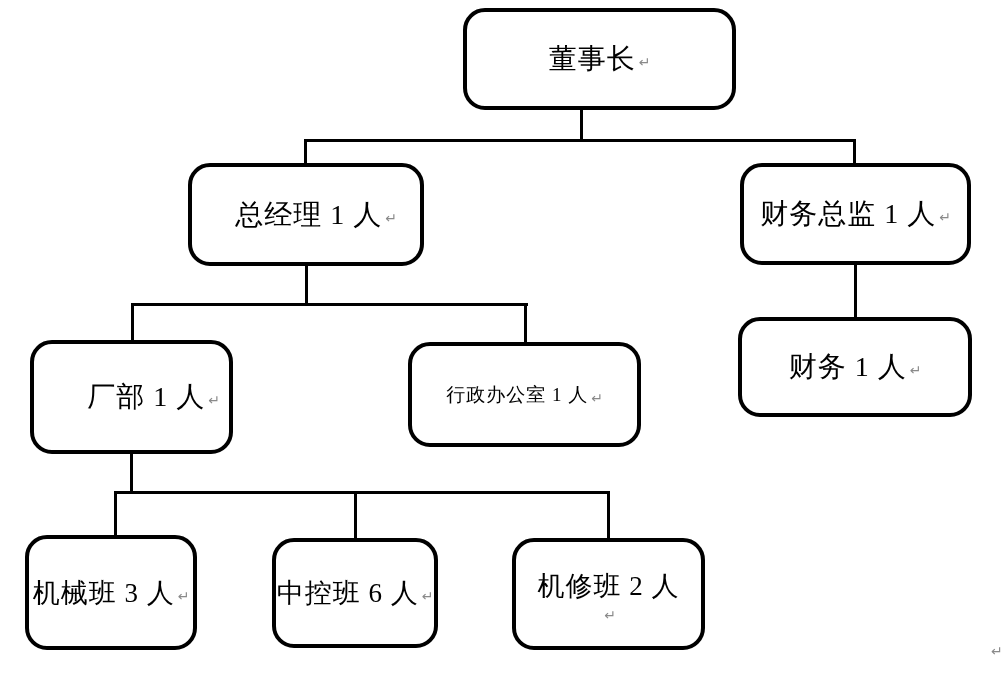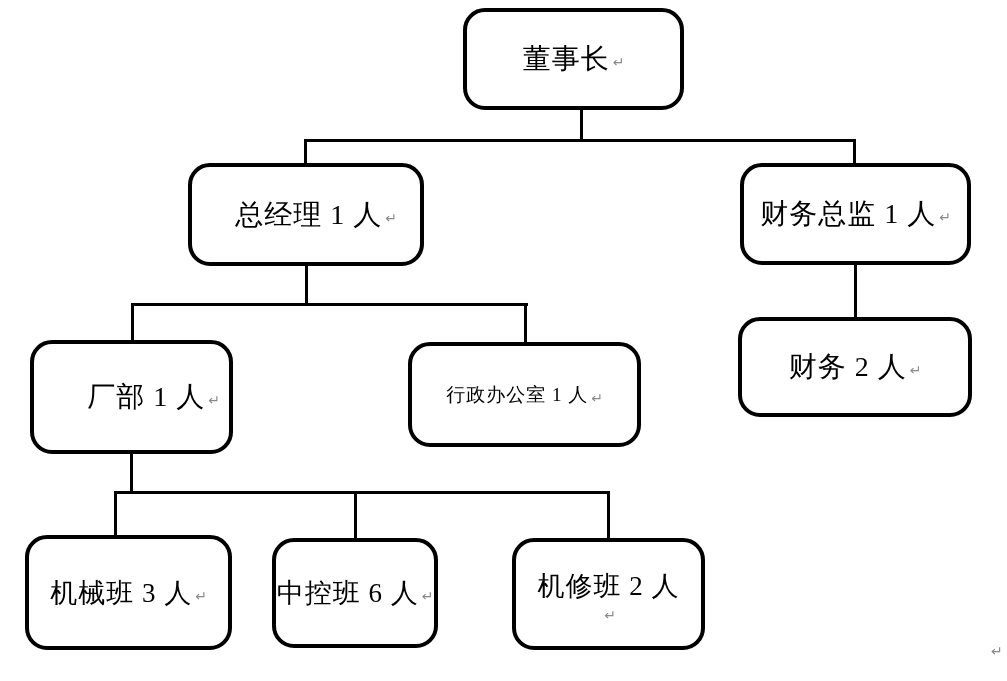--- a/index.html
+++ b/index.html
@@ -36,28 +36,28 @@
     font-size: 14px;
     margin-left: 3px;
     transform: translateY(3px);
     font-family: "DejaVu Sans", sans-serif;
   }
   .connector {
     position: absolute;
     background: #000000;
   }
   
-  .n-chairman { left:463px; top:8px;   width:221px; height:102px; }
+  .n-chairman { left:463px; top:8px;   width:273px; height:102px; }
   .n-gm       { left:188px; top:163px; width:236px; height:103px;padding-left:20px; }
   .n-cfo      { left:740px; top:163px; width:231px; height:102px; }
   .n-factory  { left:30px;  top:340px; width:203px; height:114px;padding-left:44px; }
   .n-admin    { left:408px; top:342px; width:233px; height:105px; }
   .n-admin .label { font-size:19px; }
   .n-finance  { left:738px; top:317px; width:234px; height:100px; }
-  .n-mech     { left:25px;  top:535px; width:207px; height:115px; }
+  .n-mech     { left:25px;  top:535px; width:172px; height:115px; }
   .n-central  { left:272px; top:538px; width:166px; height:110px; }
   .n-repair   { left:512px; top:538px; width:193px; height:112px;flex-direction:column; }
   .n-mech .label, .n-central .label, .n-repair .label { font-size:27px; }
   
   .c1v  { left:580px; top:108px; width:3px;  height:33px; }
   .c1h  { left:304px; top:139px; width:552px; height:3px; }
   .c1vl { left:304px; top:139px; width:3px;  height:27px; }
   .c1vr { left:853px; top:139px; width:3px;  height:27px; }
   .c2v  { left:305px; top:264px; width:3px;  height:41px; }
   .c2h  { left:131px; top:303px; width:397px; height:3px; }
@@ -115,21 +115,21 @@
     <span class="label">厂部 1 人</span>
     <span class="mark">↵</span>
   </div>
 
   <div class="node n-admin">
     <span class="label">行政办公室 1 人</span>
     <span class="mark">↵</span>
   </div>
 
   <div class="node n-finance">
-    <span class="label">财务 2 人</span>
+    <span class="label">财务 1 人</span>
     <span class="mark">↵</span>
   </div>
 
   <div class="node n-mech">
     <span class="label">机械班 3 人</span>
     <span class="mark">↵</span>
   </div>
 
   <div class="node n-central">
     <span class="label">中控班 6 人</span>

